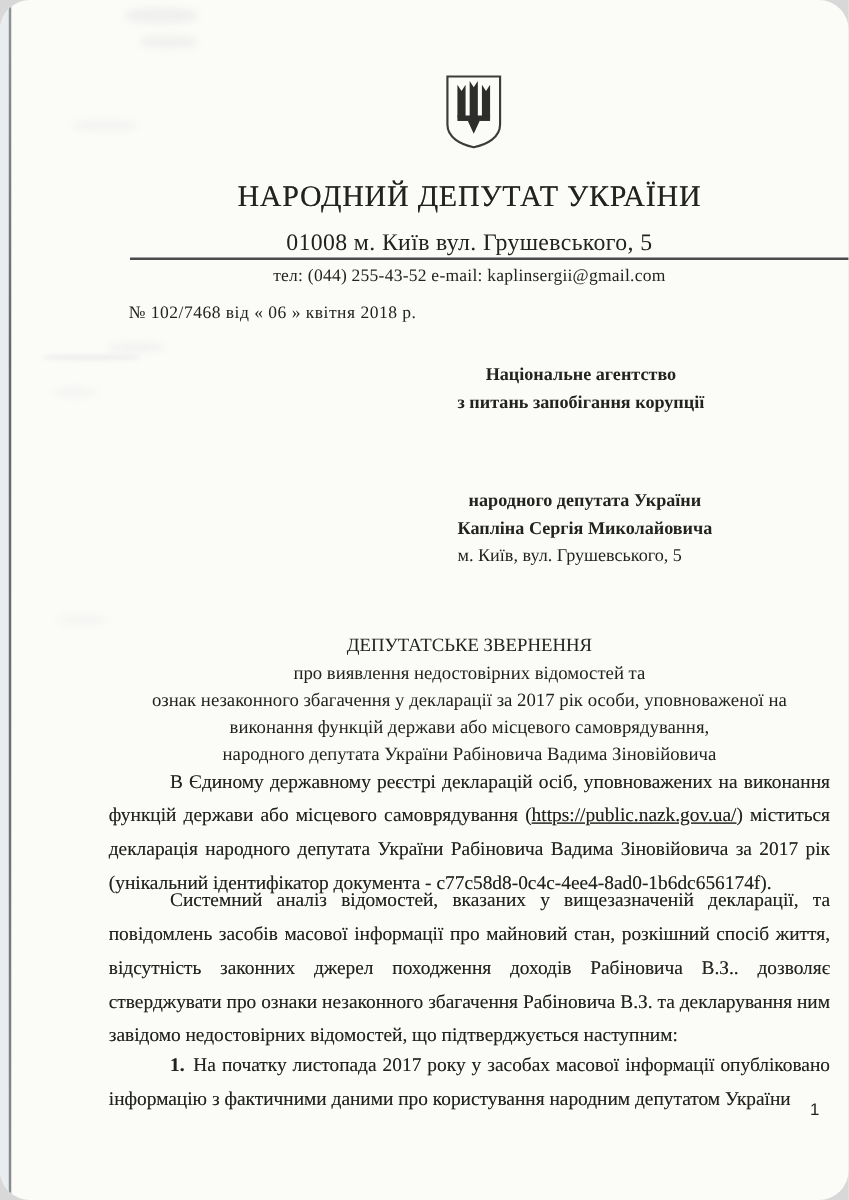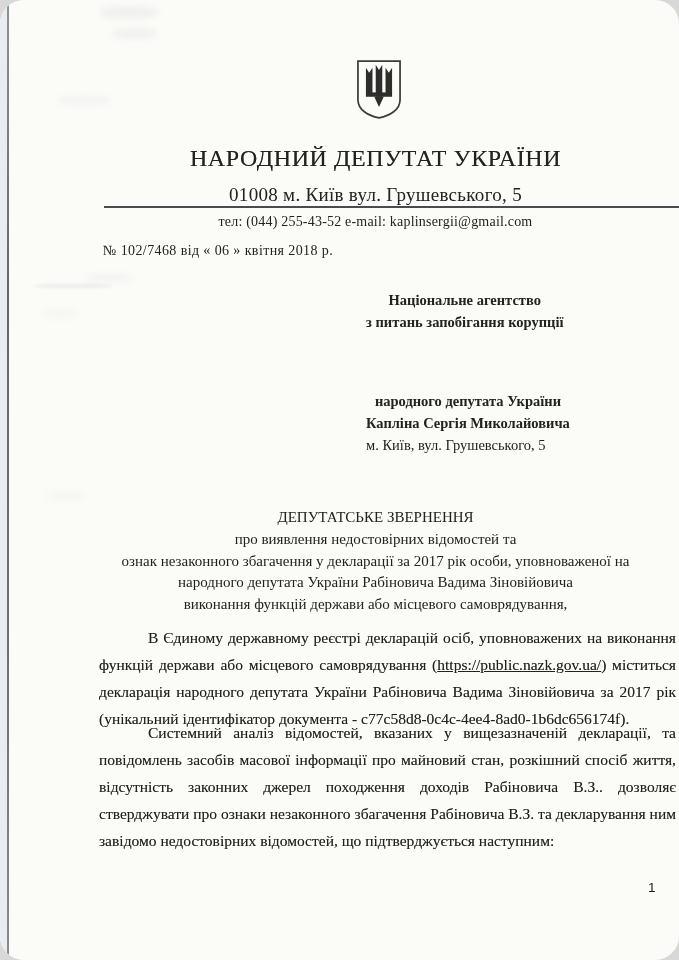--- a/index.html
+++ b/index.html
@@ -29,21 +29,21 @@
   .contact{top:214px;font-size:14px;letter-spacing:0.2px;}
   .ref-line{position:absolute;left:103px;top:243px;font-size:14px;letter-spacing:0.4px;}
   
   .addr-block{position:absolute;left:366px;font-size:14.5px;line-height:22px;}
   .recipient{top:289px;}
   .sender{top:390px;}
   .addr-block .bold{font-weight:bold;text-align:center;}
   
   .doc-title{top:491px;font-weight:normal;font-size:15px;line-height:21.8px;margin-top:16px;}
   
-  .para{position:absolute;left:83px;width:577px;margin:16px;
+  .para{position:absolute;left:83px;width:577px;margin:4px;
     font-size:15.5px;line-height:27px;text-align:justify;text-indent:49px;
     text-shadow:0 0 0.35px rgba(30,30,30,0.45);}
   .p1{top:608px;}
   .p2{top:703px;}
   .p3{top:835px;}
   .link{text-decoration:underline;}
   .item-num{font-weight:bold;margin-right:7px;}
   .page-number{position:absolute;left:648px;top:880px;width:20px;font-size:13.5px;
     font-family:"Liberation Sans","DejaVu Sans",sans-serif;}
 </style>
@@ -87,24 +87,25 @@
   <div class="addr-block sender">
     <div class="bold">народного депутата України</div>
     <div class="bold">Капліна Сергія Миколайовича</div>
     <div>м. Київ, вул. Грушевського, 5</div>
   </div>
 
   <div class="center-band doc-title">
     <div>ДЕПУТАТСЬКЕ ЗВЕРНЕННЯ</div>
     <div>про виявлення недостовірних відомостей та</div>
     <div>ознак незаконного збагачення у декларації за 2017 рік особи, уповноваженої на</div>
+    <div>виконання функцій держави або місцевого самоврядування,</div>
     <div>народного депутата України Рабіновича Вадима Зіновійовича</div>
-    <div>виконання функцій держави або місцевого самоврядування,</div>
   </div>
 
   <p class="para p1"><span>В Єдиному державному реєстрі декларацій осіб, уповноважених на виконання функцій держави або місцевого самоврядування (</span><span class="link">https://public.nazk.gov.ua/</span><span>) міститься декларація народного депутата України Рабіновича Вадима Зіновійовича за 2017 рік (унікальний ідентифікатор документа - c77c58d8-0c4c-4ee4-8ad0-1b6dc656174f).</span></p>
 
   <p class="para p2">Системний аналіз відомостей, вказаних у вищезазначеній декларації, та повідомлень засобів масової інформації про майновий стан, розкішний спосіб життя, відсутність законних джерел походження доходів Рабіновича В.З.. дозволяє стверджувати про ознаки незаконного збагачення Рабіновича В.З. та декларування ним завідомо недостовірних відомостей, що підтверджується наступним:</p>
 
+  <p class="para p3"><span class="item-num">1.</span><span>На початку листопада 2017 року у засобах масової інформації опубліковано інформацію з фактичними даними про користування народним депутатом України</span></p>
 
   <div class="page-number">1</div>
 
 </div>
 
 </body></html>

